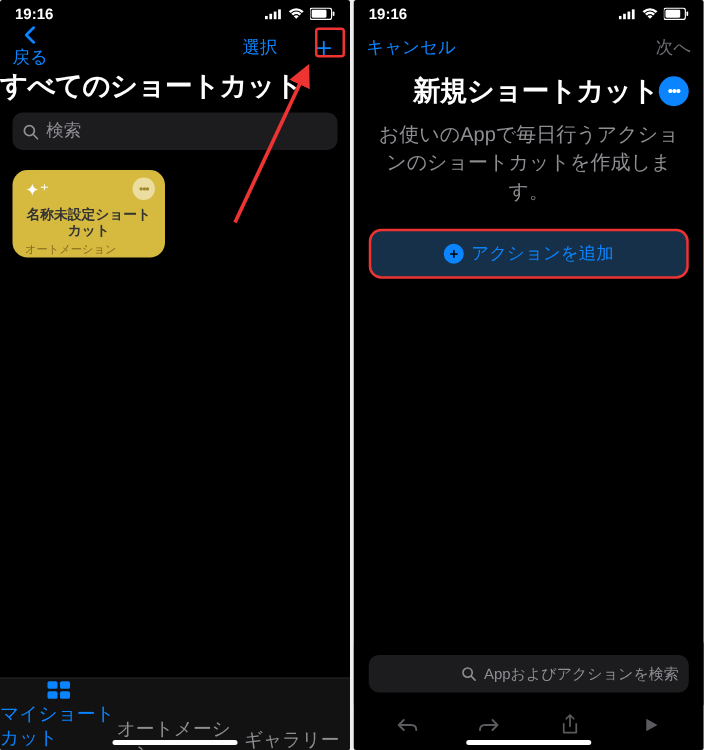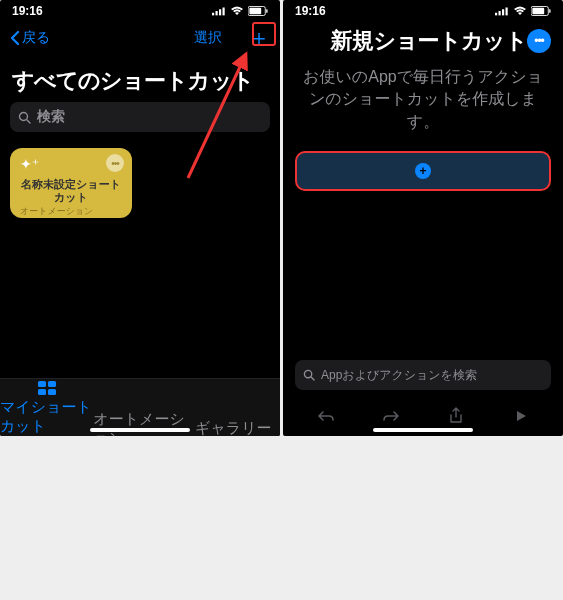--- a/index.html
+++ b/index.html
@@ -1,47 +1,47 @@
 <!DOCTYPE html>
 <html><head>
 <meta charset="utf-8">
 <style>
   * { box-sizing: border-box; margin: 0; padding: 0; font-family: -apple-system, "Helvetica Neue", Arial, sans-serif; }
   body { background: #eee; width: 563px; height: 600px; display: flex; gap: 3px; }
-  .phone { width: 280px; height: 436px; background: #000; color: #fff; display: flex; flex-direction: column; position: relative; overflow: hidden; border-radius: 2px;}
+  .phone { width: 280px; height: 600px; background: #000; color: #fff; display: flex; flex-direction: column; position: relative; overflow: hidden; border-radius: 2px;}
   .status-bar { height: 22px; display: flex; justify-content: space-between; align-items: center; padding: 0 12px; font-size: 12px; font-weight: 600; }
   .status-right { display: flex; align-items: center; gap: 4px; }
   .nav-bar { height: 32px; display: flex; justify-content: space-between; align-items: center; padding: 0 10px; font-size: 14px; }
-  .blue { color: #0a84ff; }
+  .blue { color: #0a84ff; flex-direction: column; }
   .gray { color: #6e6e73; }
   .nav-back { display: flex; align-items: center; gap: 2px; }
   .nav-actions { display: flex; align-items: center; gap: 26px; }
   .title-row { display: flex; align-items: center; justify-content: flex-end; padding: 4px 12px 8px; }
   .page-title { font-size: 22px; font-weight: 700; letter-spacing: -0.5px;}
-  .search-bar { margin: 0 10px 8px; background: #1c1c1e; border-radius: 8px; height: 30px; display: flex; align-items: center; padding: 0 8px; color: #8e8e93; font-size: 14px; gap: 6px; font-weight: bold; }
+  .search-bar { margin: 0 10px 8px; background: #1c1c1e; border-radius: 8px; height: 30px; display: flex; align-items: center; padding: 0 8px; color: #8e8e93; font-size: 14px; gap: 6px; }
   .content { flex: 1; padding: 8px 10px; position: relative; }
   .card { width: 122px; height: 70px; background: #d6b93f; border-radius: 12px; padding: 8px 10px; position: relative; color: #3b2f05; }
   .card-icon { position: absolute; top: 8px; left: 10px; color: #fff; font-size:14px;}
   .card-more { position: absolute; top: 6px; right: 8px; width: 18px; height: 18px; border-radius: 50%; background: rgba(255,255,255,0.5); display: flex; align-items: center; justify-content: center; font-size: 10px; color:#9e892e; letter-spacing:-1px;}
   .card-title { font-size: 11px; font-weight: 600; margin-top: 22px; color: #333; line-height:1.2;text-align:center;}
   .card-sub { font-size: 9px; color: rgba(80,60,10,0.6); margin-top: 1px; }
   .tab-bar { height: 58px; background: #121212; display: flex; border-top: 0.5px solid #222; }
   .tab { flex: 1; display: flex; flex-direction: column; align-items: center; justify-content: center; gap: 2px; font-size: 15px; }
   .tab.active { color: #0a84ff; }
   .tab.inactive { color: #8e8e93; gap: 42px; }
   .tab-icon { font-size: 18px; }
   .home-indicator { position: absolute; bottom: 4px; left: 50%; transform: translateX(-50%); width: 100px; height: 4px; border-radius: 2px; background: #fff; }
   .highlight-box { position: absolute; border: 2px solid #e33; border-radius: 3px; pointer-events: none; }
   .arrow-svg { position: absolute; pointer-events: none; }
   .more-circle-blue { width: 24px; height: 24px; border-radius: 50%; background: #0a84ff; display: flex; align-items: center; justify-content: center; font-size: 12px; color:#fff; letter-spacing:-1px; flex-shrink:0;}
   .subtitle-text { font-size: 16px; color: #8e8e93; padding: 2px 14px 12px; line-height: 1.4; text-align: center; }
   .action-btn { margin: 6px 12px; background: #16304a; border: 2px solid #e33; border-radius: 10px; height: 40px; display: flex; align-items: center; justify-content: center; gap: 6px; color: #0a84ff; font-size: 14px; }
   .plus-circle { width: 16px; height: 16px; border-radius: 50%; background: #0a84ff; color: #000; display: flex; align-items: center; justify-content: center; font-size: 12px; font-weight:bold; line-height:1;}
   .bottom-toolbar { height: 50px; background: #000; display: flex; align-items: center; padding: 0 12px; gap: 10px; }
-  .tool-search { flex: 1; background: #1c1c1e; border-radius: 8px; height: 30px; display: flex; align-items: center; padding: 0 8px; color: #8e8e93; font-size: 12px; gap: 6px; }
+  .tool-search { flex: 1; background: #1c1c1e; border-radius: 8px; height: 30px; display: flex; align-items: center; padding: 0 8px; color: #8e8e93; font-size: 12px; gap: 6px; justify-content: flex-end; }
   .tool-icons { display: flex; gap: 20px; color: #5a5a5f; font-size: 16px; align-items:center;}
   .tool-icon-box{width:22px;text-align:center;}
   .cell-icon { width:14px;height:10px; }
 </style>
 </head>
 <body>
 
 <div class="phone">
   <div class="status-bar">
     <span>19:16</span>
@@ -69,21 +69,21 @@
           <path d="M8 1 L2 7 L8 13" stroke="#0a84ff" stroke-width="2.2" fill="none" stroke-linecap="round" stroke-linejoin="round"></path>
         </svg>
       <span>戻る</span>
     </div>
     <div class="nav-actions">
       <span class="blue">選択</span>
       <span class="blue" style="font-size:22px;font-weight:300;line-height:1;">＋</span>
     </div>
   </div>
 
-  <div class="page-title" style="padding:0 12px 6px;margin-top:12px;">すべてのショートカット</div>
+  <div class="page-title" style="padding:0 0 6px;">すべてのショートカット</div>
 
   <div class="search-bar">
     <svg width="13" height="13" viewBox="0 0 13 13">
         <circle cx="5.5" cy="5.5" r="4" stroke="#8e8e93" stroke-width="1.4" fill="none"></circle>
         <line x1="9" y1="9" x2="12" y2="12" stroke="#8e8e93" stroke-width="1.4" stroke-linecap="round"></line>
       </svg>
     <span>検索</span>
   </div>
 
   <div class="content">
@@ -148,30 +148,35 @@
           <path d="M7 9 L5 7 Q7 5.5 9 7 Z M3 5 Q7 1.5 11 5 L9.5 6.3 Q7 4 4.5 6.3 Z M1 3 Q7 -2 13 3 L11.5 4.3 Q7 0.5 2.5 4.3 Z" fill="#fff"></path>
         </svg>
       <svg width="20" height="10" viewBox="0 0 22 10">
           <rect x="0" y="0" width="19" height="10" rx="2" fill="none" stroke="#fff" stroke-width="1"></rect>
           <rect x="1.5" y="1.5" width="13" height="7" rx="1" fill="#fff"></rect>
           <rect x="20" y="3" width="1.5" height="4" rx="0.7" fill="#fff"></rect>
         </svg>
     </div>
   </div>
 
+  <div class="nav-bar">
+    <span class="blue">キャンセル</span>
+    <span class="gray">次へ</span>
+  </div>
 
   <div class="title-row">
     <div class="page-title">新規ショートカット</div>
     <div class="more-circle-blue">•••</div>
   </div>
 
   <div class="subtitle-text">お使いのAppで毎日行うアクションのショートカットを作成します。</div>
 
   <div class="action-btn">
     <div class="plus-circle">+</div>
+    <span>アクションを追加</span>
   </div>
 
   <div class="content"></div>
 
   <div class="bottom-toolbar">
     <div class="tool-search">
       <svg width="12" height="12" viewBox="0 0 13 13">
           <circle cx="5.5" cy="5.5" r="4" stroke="#8e8e93" stroke-width="1.4" fill="none"></circle>
           <line x1="9" y1="9" x2="12" y2="12" stroke="#8e8e93" stroke-width="1.4" stroke-linecap="round"></line>
         </svg>

